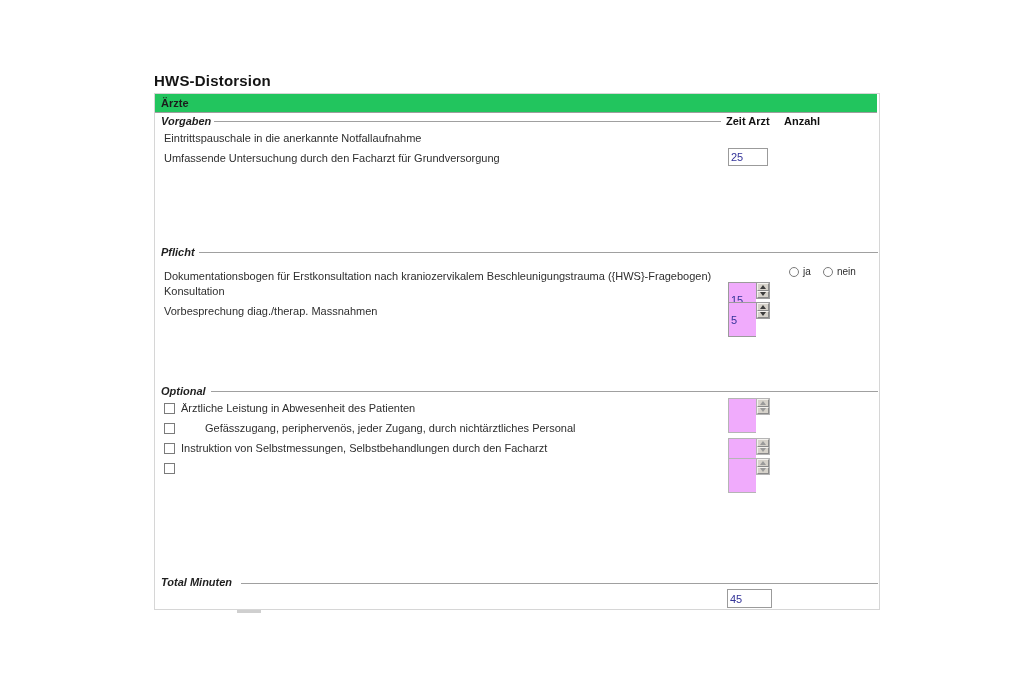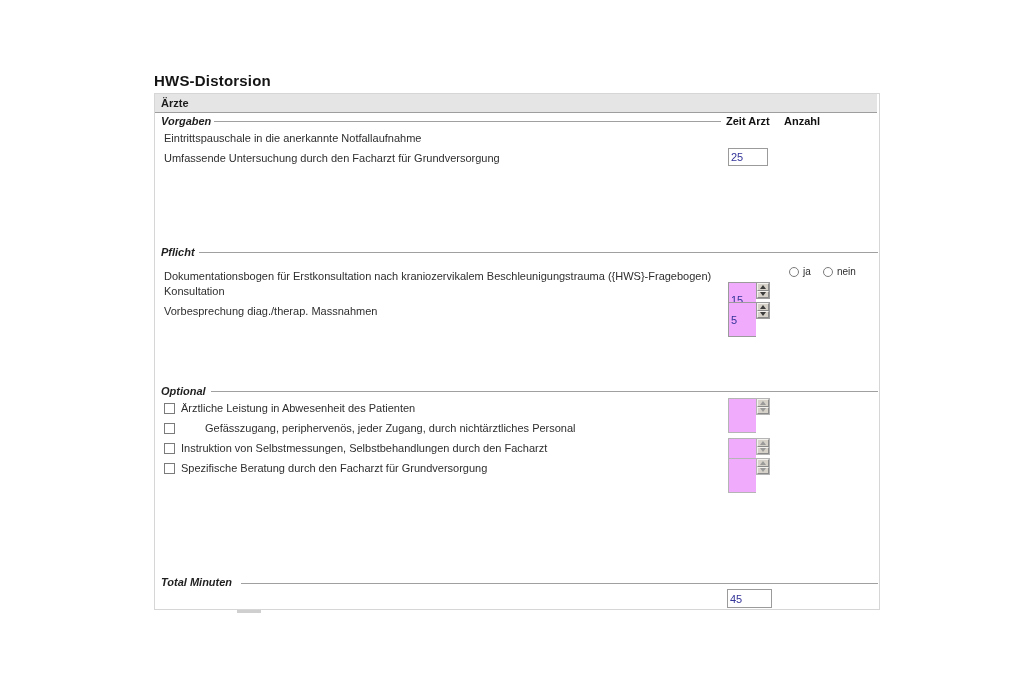--- a/index.html
+++ b/index.html
@@ -10,21 +10,21 @@
   .page-title {
     position:absolute; left:154px; top:72px;
     font-size:15px; font-weight:bold; color:#141414; letter-spacing:0.2px;
   }
   .panel {
     position:absolute; left:154px; top:93px; width:726px; height:517px;
     background:#ffffff; border:1px solid #d6d6d6; box-sizing:border-box;
   }
   .panel-header {
     position:absolute; left:0; top:0; right:2px; height:19px;
-    background:#e5e5e5; border-bottom:1px solid #9e9e9e; box-sizing:border-box;
+    background:#22c55e; border-bottom:1px solid #9e9e9e; box-sizing:border-box;
     font-size:11px; font-weight:bold; color:#1c1c1c; line-height:18px; padding-left:6px;
   }
   .group-label {
     position:absolute; font-size:11px; font-weight:bold; font-style:italic;
     color:#1f1f1f; background:#ffffff; padding-right:3px; white-space:nowrap; z-index:2;
   }
   .group-line { position:absolute; height:1px; background:#a0a0a0; }
   .col-header { position:absolute; font-size:11px; font-weight:bold; color:#111111; white-space:nowrap; }
   .row-label { position:absolute; font-size:11px; color:#2e2e2e; white-space:nowrap; }
   .small-label { position:absolute; font-size:10px; color:#2e2e2e; white-space:nowrap; }
@@ -146,21 +146,20 @@
       <div class="spin-btn">
           <span class="arr-up"></span>
         </div>
       <div class="spin-btn">
           <span class="arr-down"></span>
         </div>
     </div>
   </div>
 
   <span class="cbox" style="left:9px;top:369px;"></span>
-  <span class="row-label" style="left:26px;top:368px;">Spezifische Beratung durch den Facharzt für Grundversorgung</span>
   <div class="spinbox disabled" style="left:573px;top:364px;">
     <input class="spin-input" value="" style="">
     <div class="spin-btns">
       <div class="spin-btn">
           <span class="arr-up"></span>
         </div>
       <div class="spin-btn">
           <span class="arr-down"></span>
         </div>
     </div>

